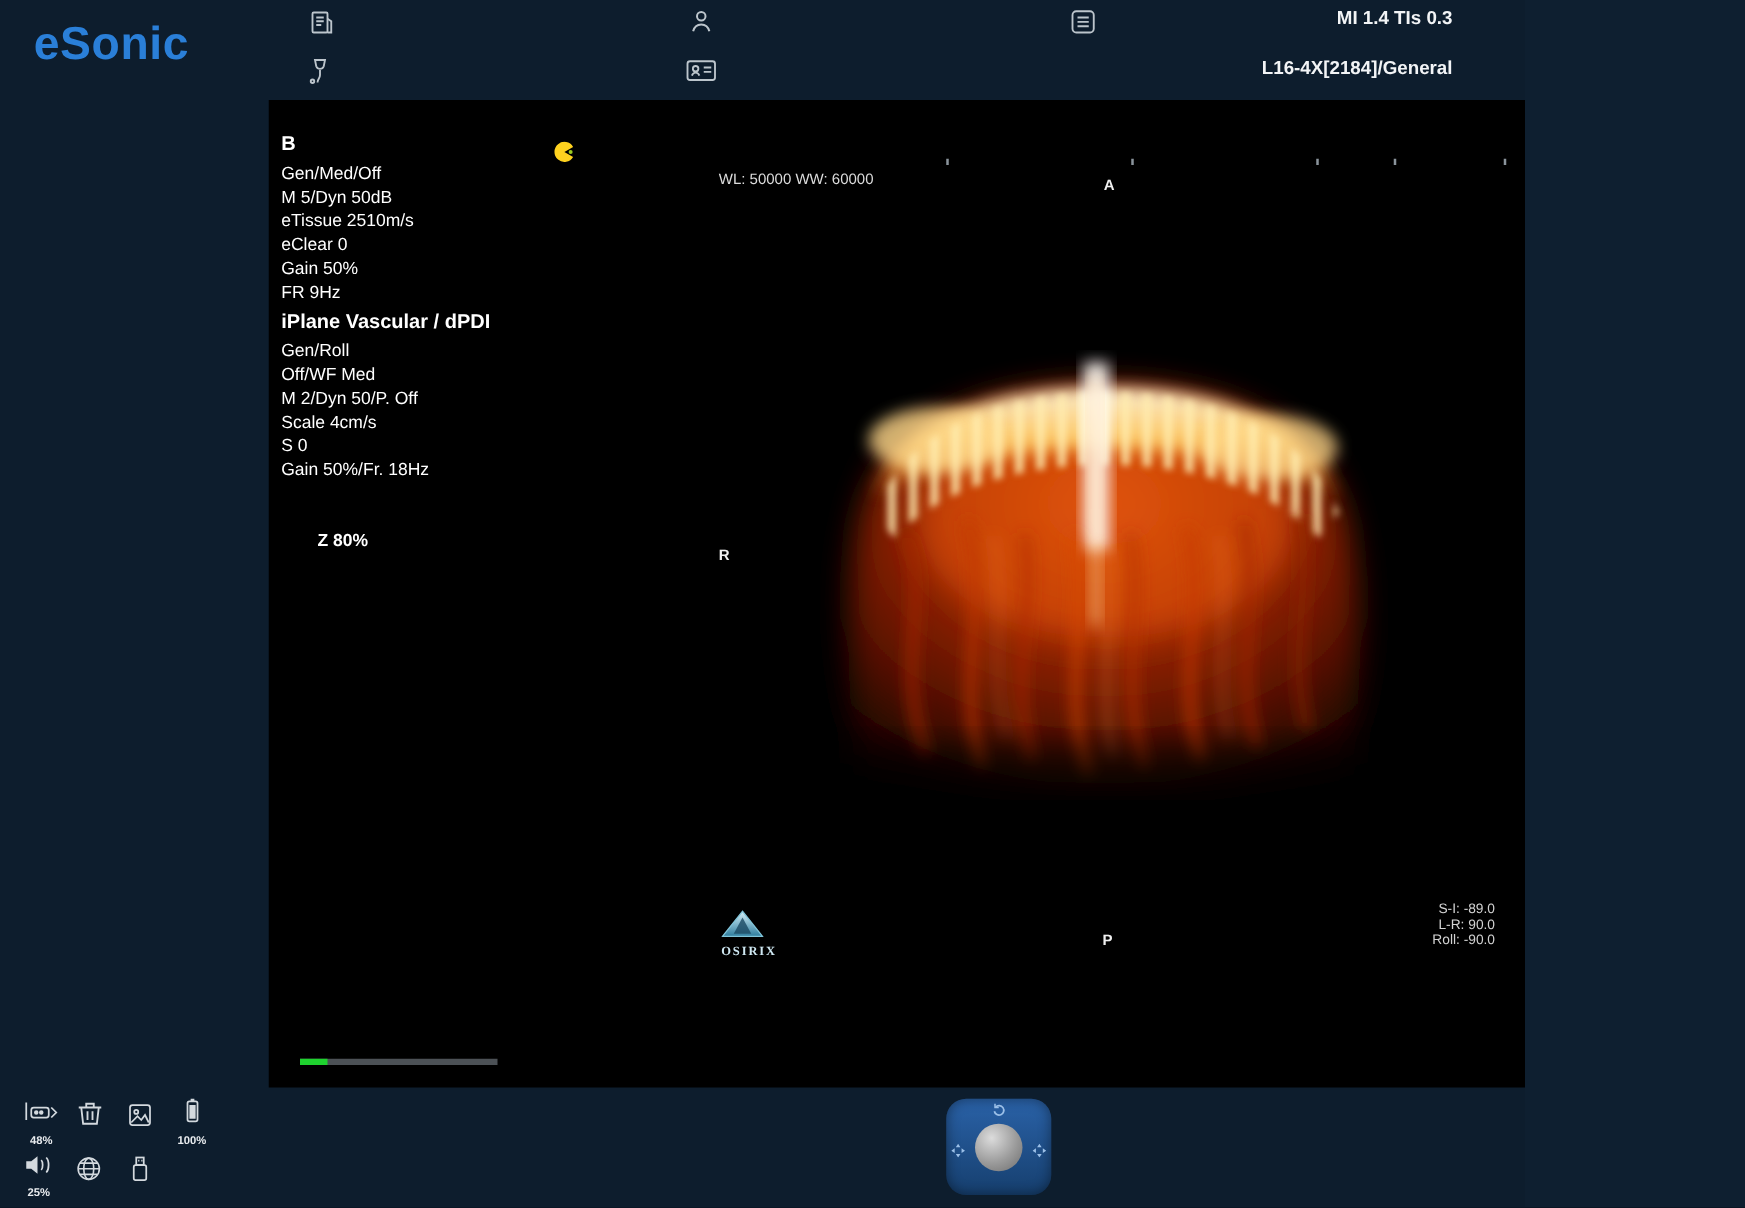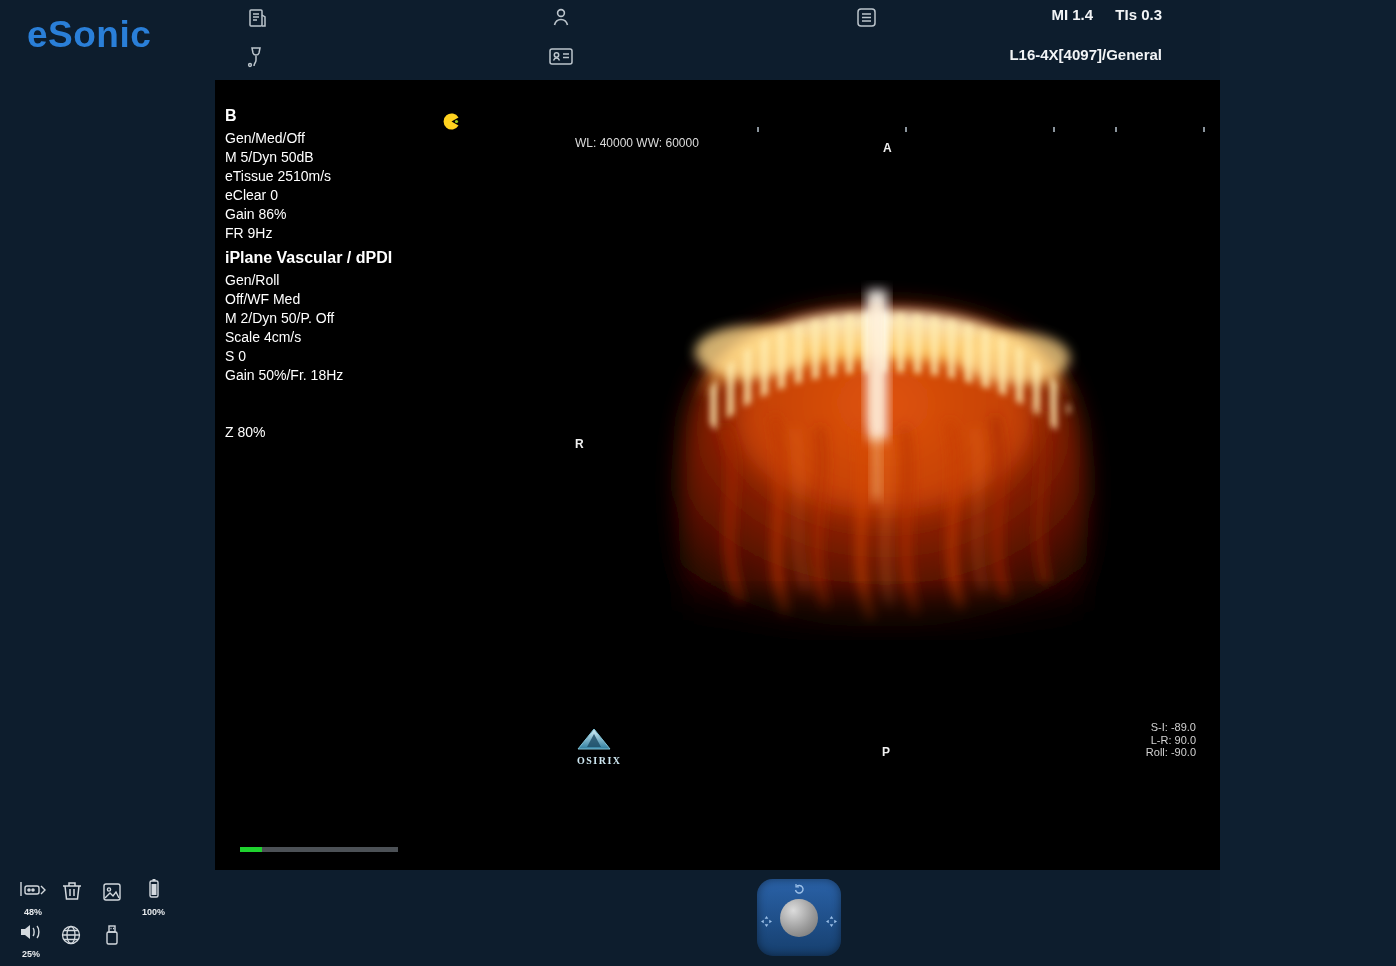--- a/index.html
+++ b/index.html
@@ -4,28 +4,28 @@
 <style>
   html,body{margin:0;padding:0;background:#0e1f30;}
   .screen{position:relative;width:1220px;height:966px;background:#0d1d2d;overflow:hidden;
           font-family:"Liberation Sans",sans-serif;color:#fff;}
   .abs{position:absolute;}
   
   .logo{left:27px;top:14px;font-size:37px;font-weight:700;color:#2a7fd8;letter-spacing:.5px;}
   .hicon{color:#bcc5cc;}
   .hicon svg{display:block;}
   .toprt{right:58px;top:6px;font-size:15px;font-weight:700;color:#f2f4f6;}
-  .toprt span{margin-left:18px;}
+  .toprt span{}
   .preset{right:58px;top:46px;font-size:15px;font-weight:700;color:#f2f4f6;}
   
   .canvas{left:215px;top:80px;width:1166px;height:790px;background:#000;}
   .ov{position:absolute;font-size:14px;line-height:19px;color:#fff;}
   .mode-label{font-weight:700;font-size:16px;margin-bottom:4px;}
   .mode-label.big{font-size:16px;}
-  .zoom{font-weight:400;font-size:14px;}
+  .zoom{font-weight:700;font-size:14px;margin-left:29px;}
   .wlww{font-size:12px;color:#dcdcdc;}
   .orient{font-size:12px;font-weight:700;color:#f0f0f0;}
   .angles{font-size:11px;line-height:12.5px;color:#d2d2d2;text-align:right;width:105px;}
   .tick{position:absolute;width:2px;height:5px;background:#8a949c;top:47px;}
   .graybar{width:7px;height:232px;background:linear-gradient(#f5f5f5,#9a9a9a 35%,#3a3a3a 75%,#050505);}
   .heatbar{width:19px;height:232px;background:linear-gradient(#ffffff,#ffe97a 14%,#ffb43a 38%,#ff7a1e 58%,#dd3708 78%,#a01104 90%,#320200);}
   .progress-track{left:25px;top:767px;width:158px;height:5px;background:#4c5156;}
   .progress-fill{height:5px;background:#1fd22f;}
   .osirix-text{font-family:"Liberation Serif",serif;font-size:10px;letter-spacing:1.5px;color:#cfe8f2;font-weight:700;}
   
@@ -77,21 +77,21 @@
         <circle cx="8.5" cy="10" r="2.2"></circle>
       <path d="M5.5 15.5c.7-1.8 2-2.4 3-2.4s2.3.6 3 2.4"></path>
         <path d="M15 9h6M15 12.5h6"></path>
     </svg>
   </div>
 
   <div class="abs toprt">
     <span style="margin-left:0;">MI 1.4</span>
     <span>TIs 0.3</span>
   </div>
-  <div class="abs preset">L16-4X[4097]/General</div>
+  <div class="abs preset">L16-4X[2184]/General</div>
 
   <div class="abs canvas">
 
     <span class="tick" style="left:542px;"></span>
     <span class="tick" style="left:690px;"></span>
     <span class="tick" style="left:838px;"></span>
     <span class="tick" style="left:900px;"></span>
     <span class="tick" style="left:988px;"></span>
 
     <div class="abs" style="left:228px;top:33px;">
@@ -100,37 +100,37 @@
         <circle cx="13.5" cy="8.5" r="1.6" fill="#9acb20"></circle>
       </svg>
     </div>
 
     <div class="ov" style="left:10px;top:26px;">
       <div class="mode-label">B</div>
       <div>Gen/Med/Off</div>
       <div>M 5/Dyn 50dB</div>
       <div>eTissue 2510m/s</div>
       <div>eClear 0</div>
-      <div>Gain 86%</div>
+      <div>Gain 50%</div>
       <div>FR 9Hz</div>
     </div>
 
     <div class="ov" style="left:10px;top:168px;">
       <div class="mode-label big">iPlane Vascular / dPDI</div>
       <div>Gen/Roll</div>
       <div>Off/WF Med</div>
       <div>M 2/Dyn 50/P. Off</div>
       <div>Scale 4cm/s</div>
       <div>S 0</div>
       <div>Gain 50%/Fr. 18Hz</div>
     </div>
 
     <div class="ov zoom" style="left:10px;top:343px;">Z 80%</div>
 
-    <div class="ov wlww" style="left:360px;top:54px;">WL: 40000 WW: 60000</div>
+    <div class="ov wlww" style="left:360px;top:54px;">WL: 50000 WW: 60000</div>
 
     <div class="ov orient" style="left:668px;top:59px;">A</div>
     <div class="ov orient" style="left:360px;top:355px;">R</div>
     <div class="ov orient" style="left:667px;top:663px;">P</div>
 
     <div class="ov angles" style="left:876px;top:641px;">
       <div>S-I: -89.0</div>
       <div>L-R: 90.0</div>
       <div>Roll: -90.0</div>
     </div>

